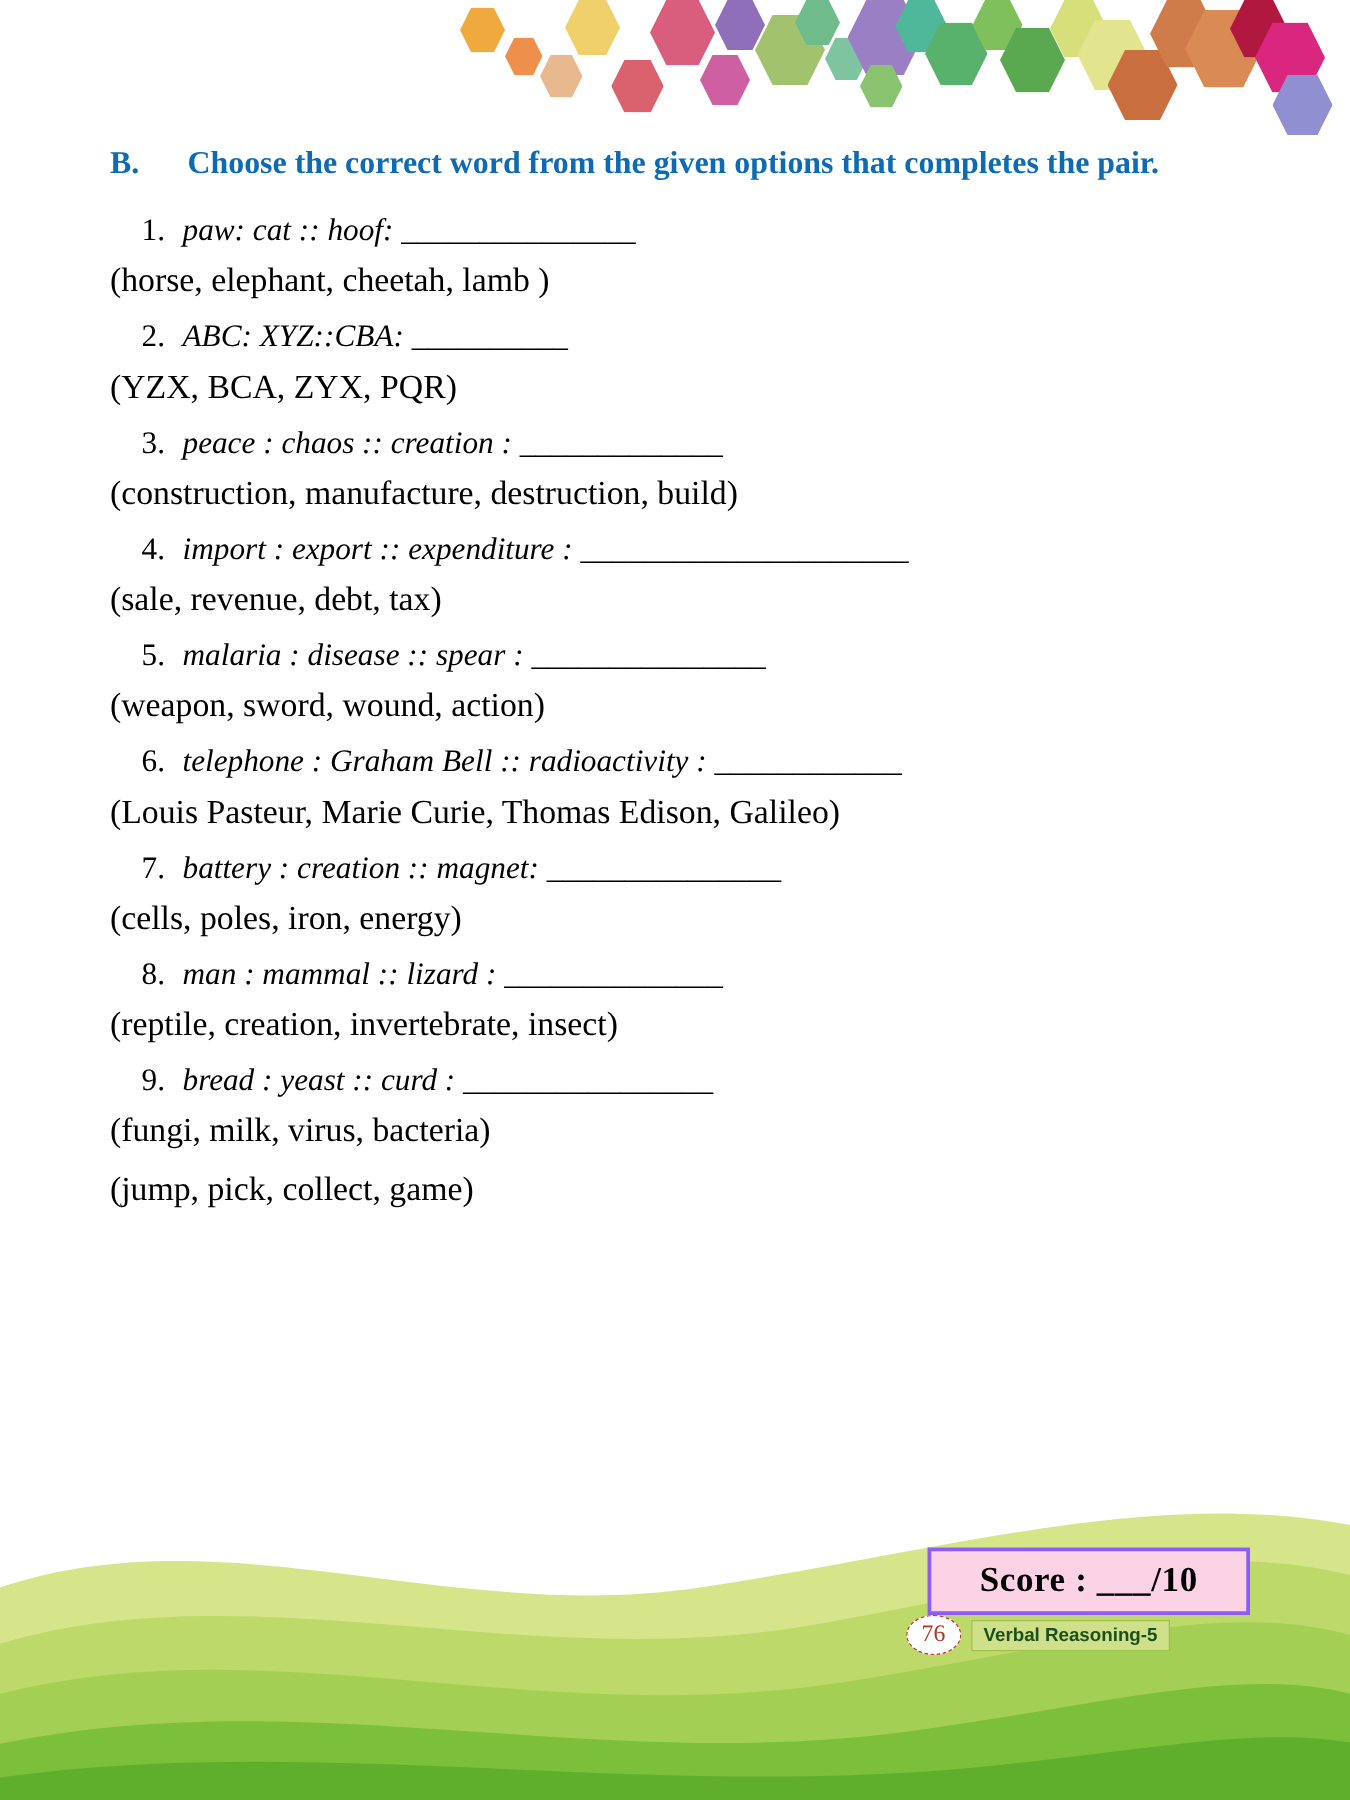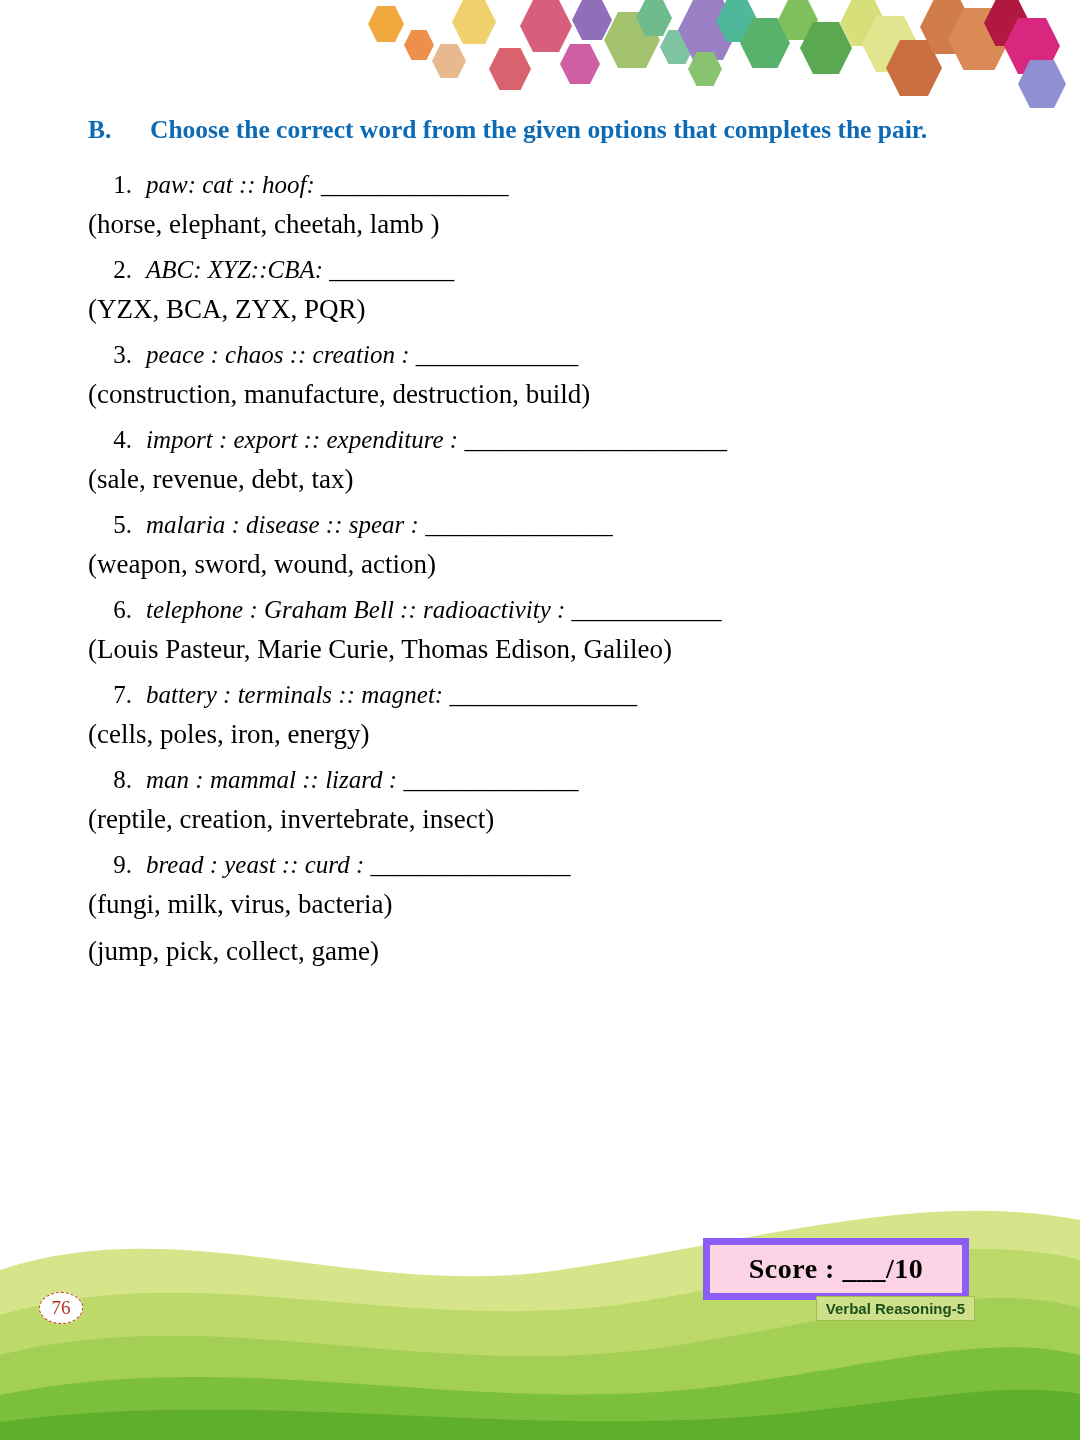--- a/index.html
+++ b/index.html
@@ -100,48 +100,47 @@
   }
   .q-options {
     font-size: 27px;
     line-height: 1.5;
     color: #000;
   }
 
   
   .score-box {
     position: absolute;
-    left: 703px;
+    left: 742px;
     top: 1238px;
     width: 252px;
     height: 48px;
     background: #fbd3e4;
-    border: 7px solid #8b5cf6;
+    border: 3px solid #8b5cf6;
     display: flex;
     align-items: center;
     justify-content: center;
     font-family: "Liberation Serif", serif;
     font-weight: bold;
     font-size: 28px;
     color: #000;
     letter-spacing: 0.5px;
     text-align: right;
   }
 
   
   .footer {
     position: absolute;
     left: 0;
     top: 1292px;
     width: 936px;
     display: flex;
     align-items: center;
-    justify-content: space-between;
+    justify-content: flex-end;
     gap: 8px;
-    margin-left: 39px;
   }
   .page-num {
     width: 42px;
     height: 30px;
     border: 1.5px dashed #c0392b;
     border-radius: 50%;
     display: flex;
     align-items: center;
     justify-content: center;
     background: #ffffff;
@@ -248,21 +247,21 @@
         <li class="q-item">
           <div class="q-row">
             <div class="q-num">6.</div>
             <div class="q-text">telephone : Graham Bell :: radioactivity : ____________</div>
           </div>
           <div class="q-options">(Louis Pasteur, Marie Curie, Thomas Edison, Galileo)</div>
         </li>
         <li class="q-item">
           <div class="q-row">
             <div class="q-num">7.</div>
-            <div class="q-text">battery : terminals :: magnet: _______________</div>
+            <div class="q-text">battery : creation :: magnet: _______________</div>
           </div>
           <div class="q-options">(cells, poles, iron, energy)</div>
         </li>
         <li class="q-item">
           <div class="q-row">
             <div class="q-num">8.</div>
             <div class="q-text">man : mammal :: lizard : ______________</div>
           </div>
           <div class="q-options">(reptile, creation, invertebrate, insect)</div>
         </li>

